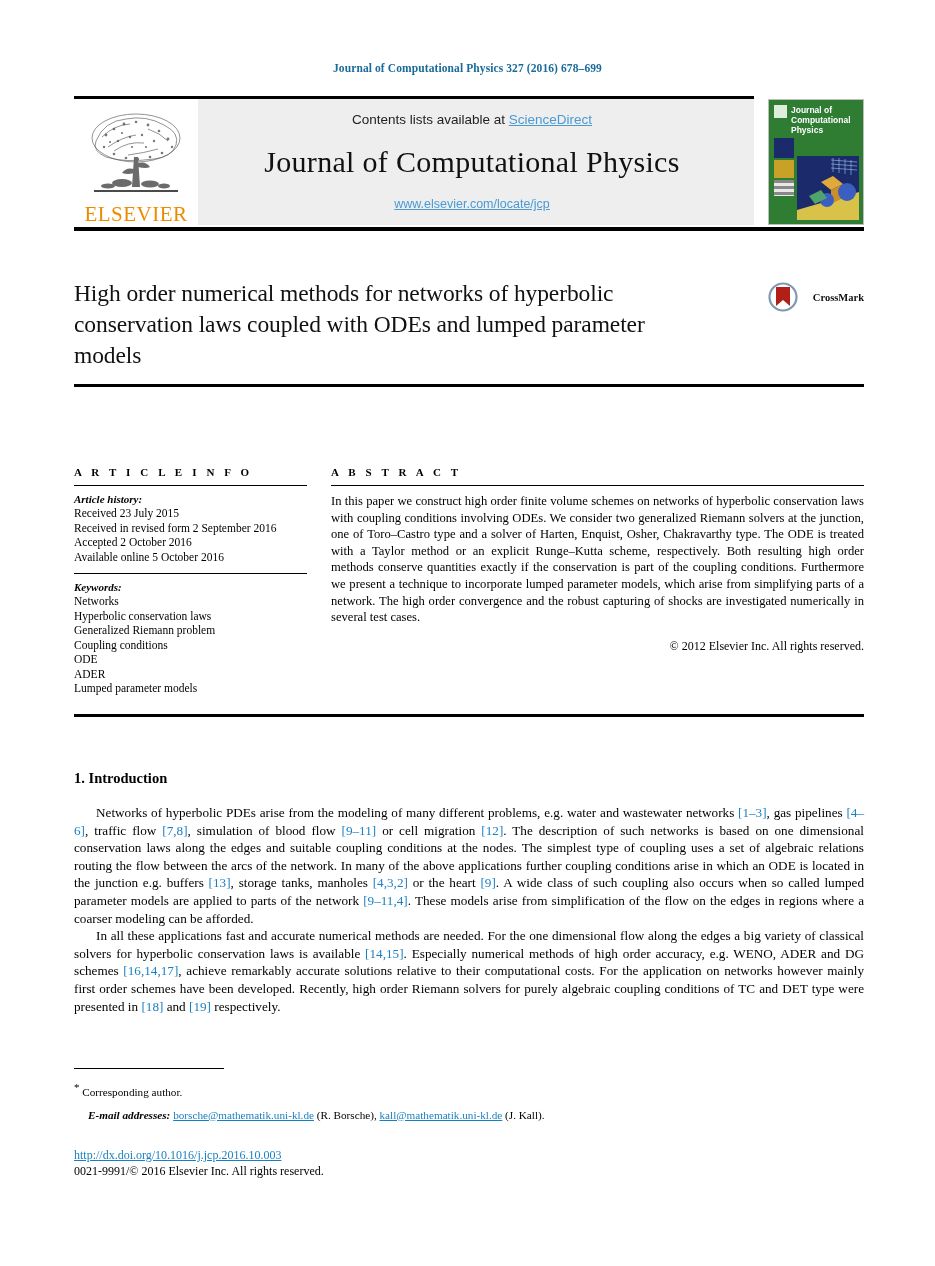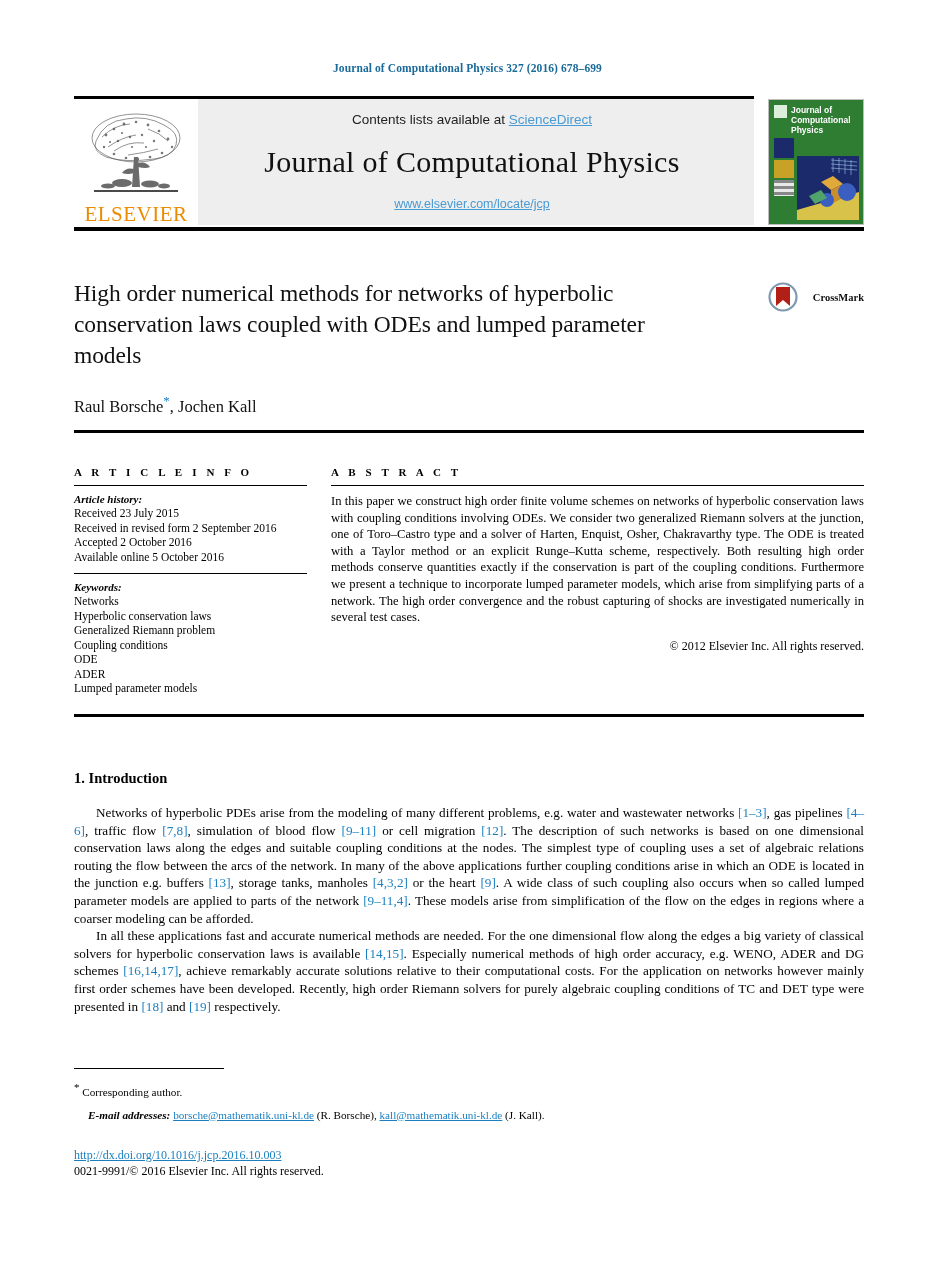--- a/index.html
+++ b/index.html
@@ -417,23 +417,20 @@
     <h1 class="art-title">High order numerical methods for networks of hyperbolic conservation laws coupled with ODEs and lumped parameter models</h1>
 
     <div class="crossmark">
       <svg width="30" height="30" viewBox="0 0 30 30">
         <circle cx="15" cy="15" r="13.5" fill="#ffffff" stroke="#7d99b0" stroke-width="2.2"></circle>
         <path d="M8 5 L22 5 L22 24 L15 18 L8 24 Z" fill="#b11f17"></path>
       </svg>
       <span class="crossmark-label">CrossMark</span>
     </div>
 
-    <div class="authors">
-      <span>Raul Borsche</span><span class="star">*</span><span>, Jochen Kall</span>
-    </div>
 
 
     <div class="block-rule"></div>
   </div>
 
   <div class="info-area">
 
     <div class="info-col">
       <div class="sect-head">A R T I C L E   I N F O</div>
       <div class="thin-rule"></div>

